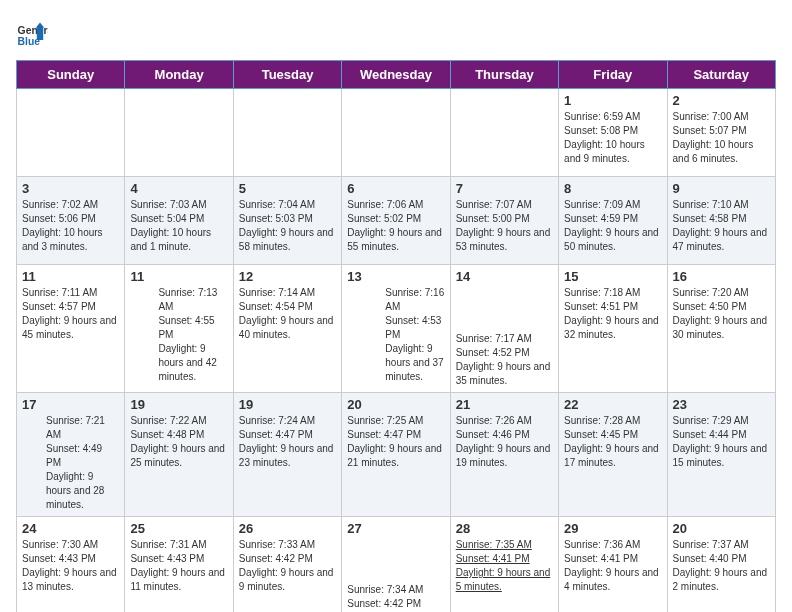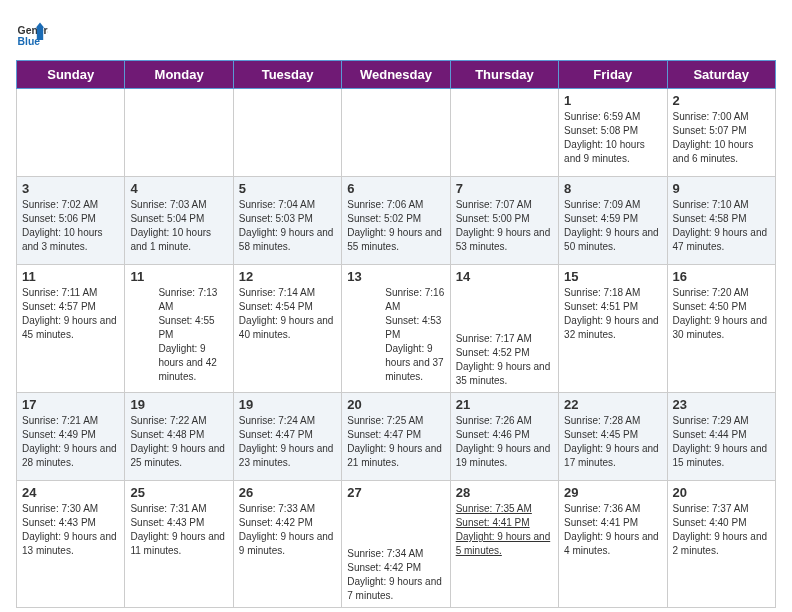--- a/index.html
+++ b/index.html
@@ -207,21 +207,21 @@
         <td>
           <span class="day-num">16</span>
           <div class="day-info" style="white-space: pre-line;">Sunrise: 7:20 AM
 Sunset: 4:50 PM
 Daylight: 9 hours and 30 minutes.</div>
         </td>
       </tr>
       <tr>
         <td>
           <span class="day-num">17</span>
-          <div class="day-info" style="white-space: pre-line;">Sunrise: 7:21 AM
+          <div class="day-info" style="white-space: pre-line; margin-left: 24px;">Sunrise: 7:21 AM
 Sunset: 4:49 PM
 Daylight: 9 hours and 28 minutes.</div>
         </td>
         <td>
           <span class="day-num">19</span>
           <div class="day-info" style="white-space: pre-line;">Sunrise: 7:22 AM
 Sunset: 4:48 PM
 Daylight: 9 hours and 25 minutes.</div>
         </td>
         <td>

